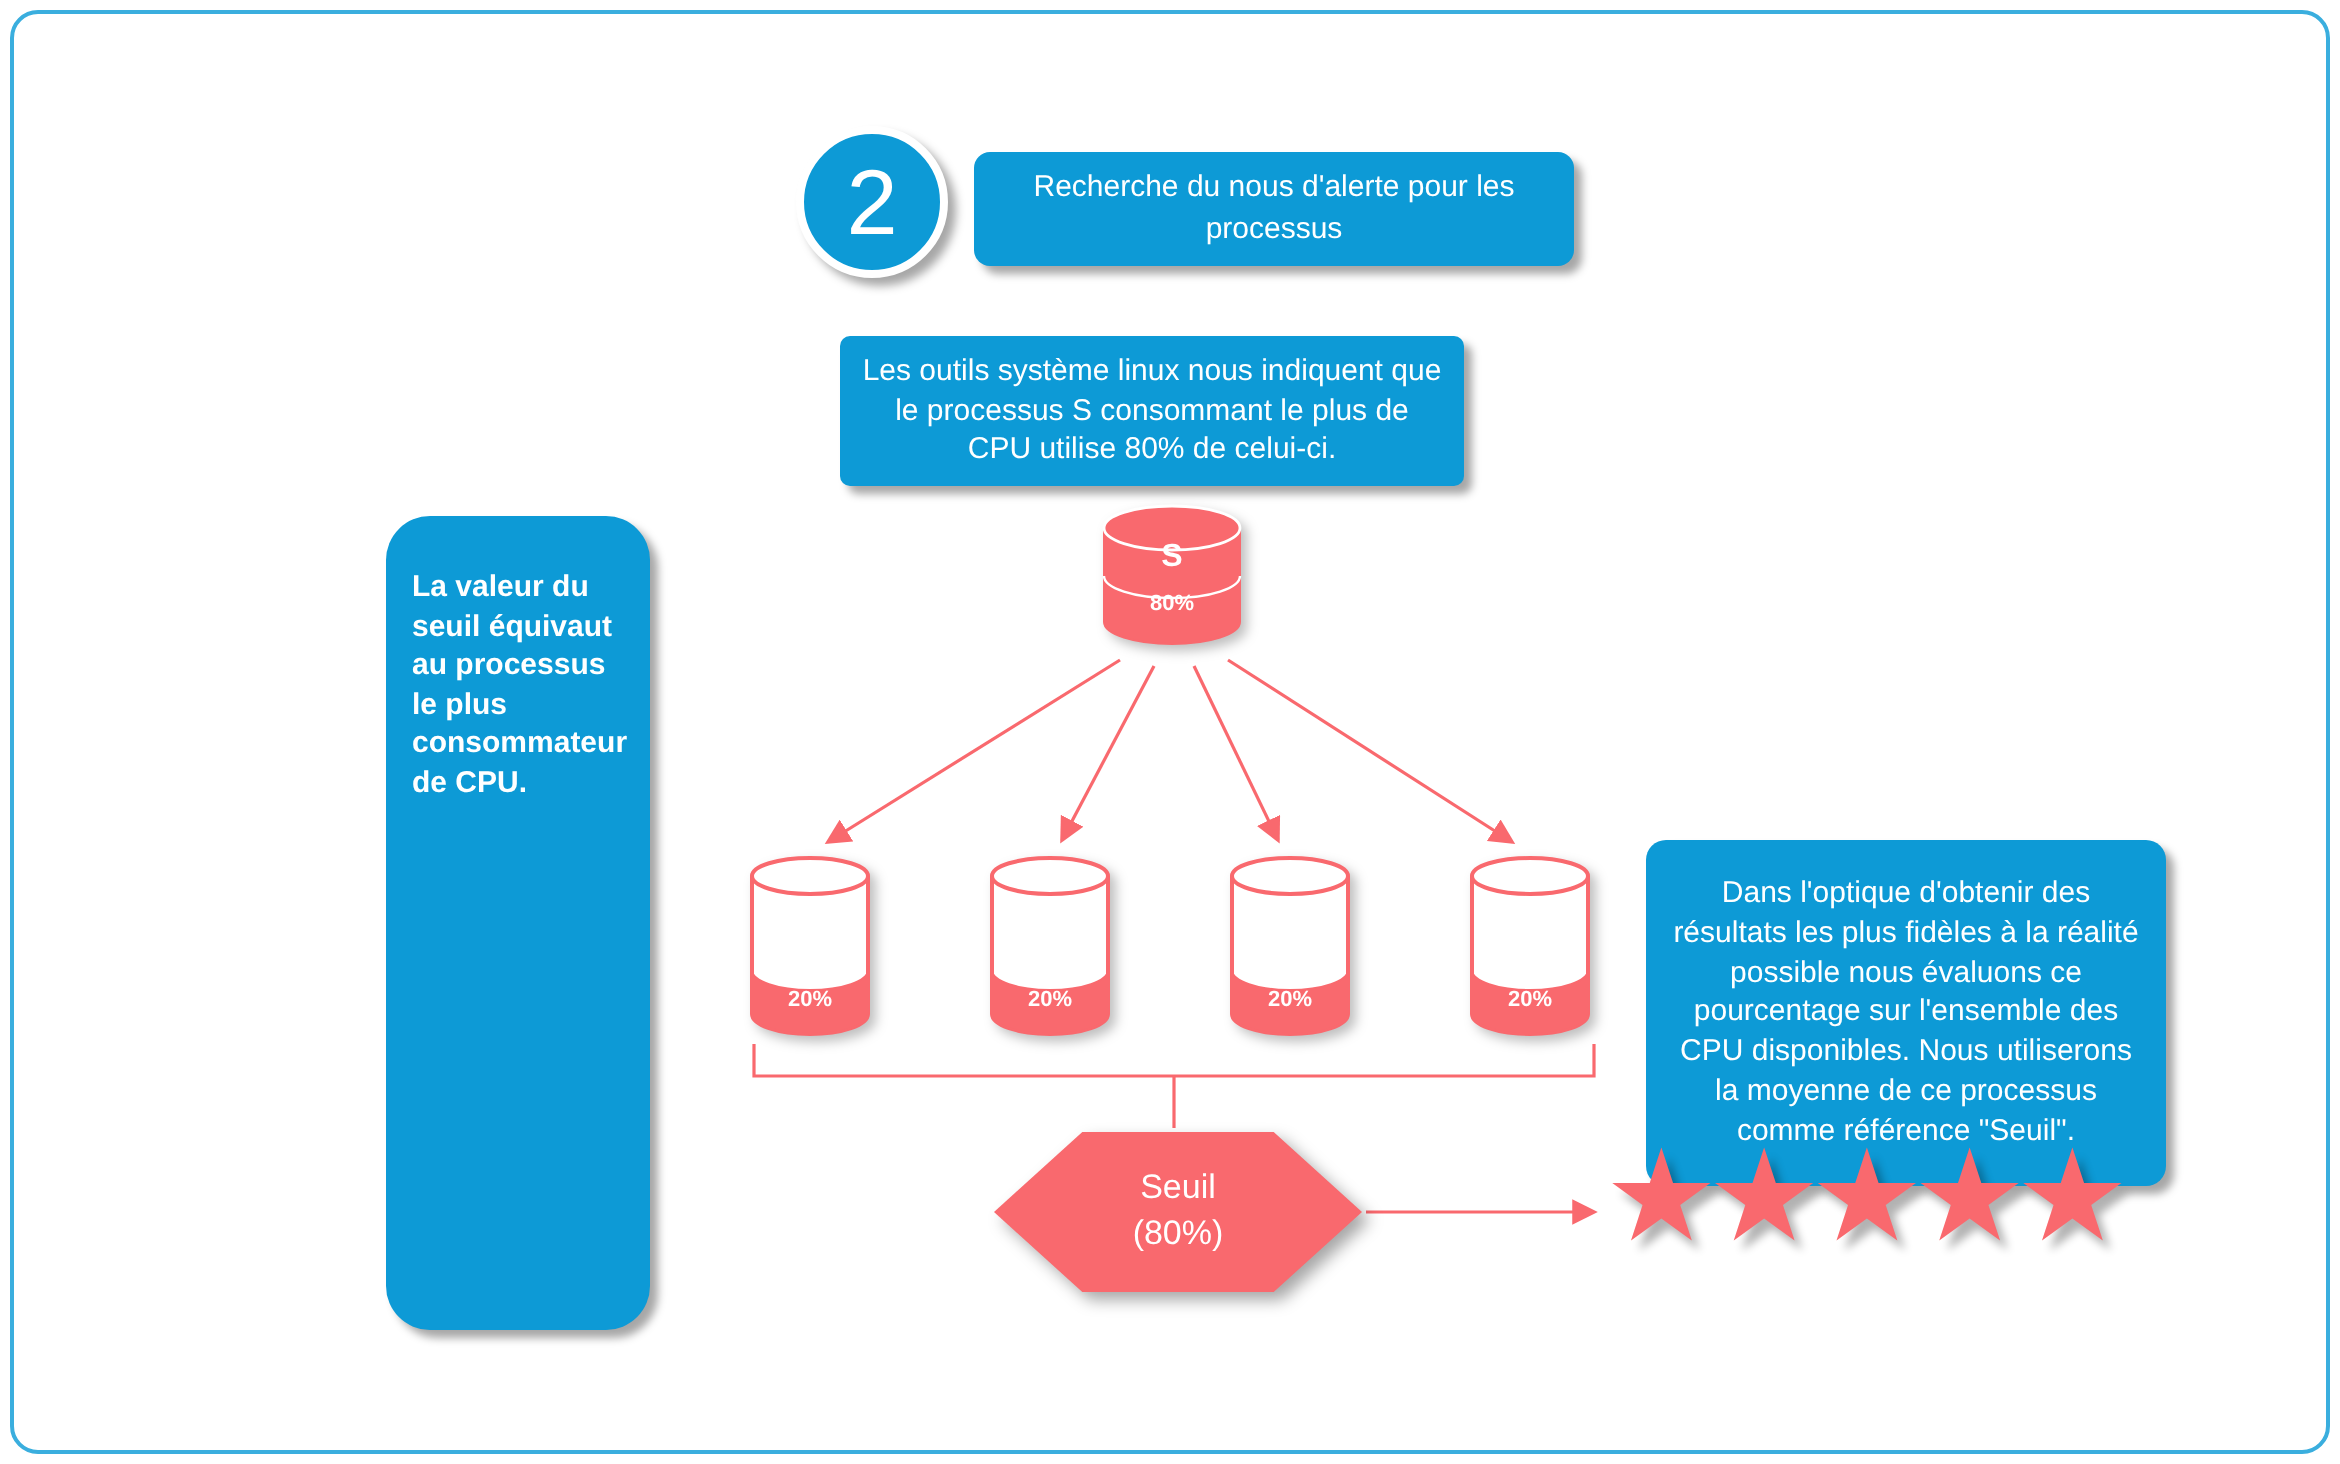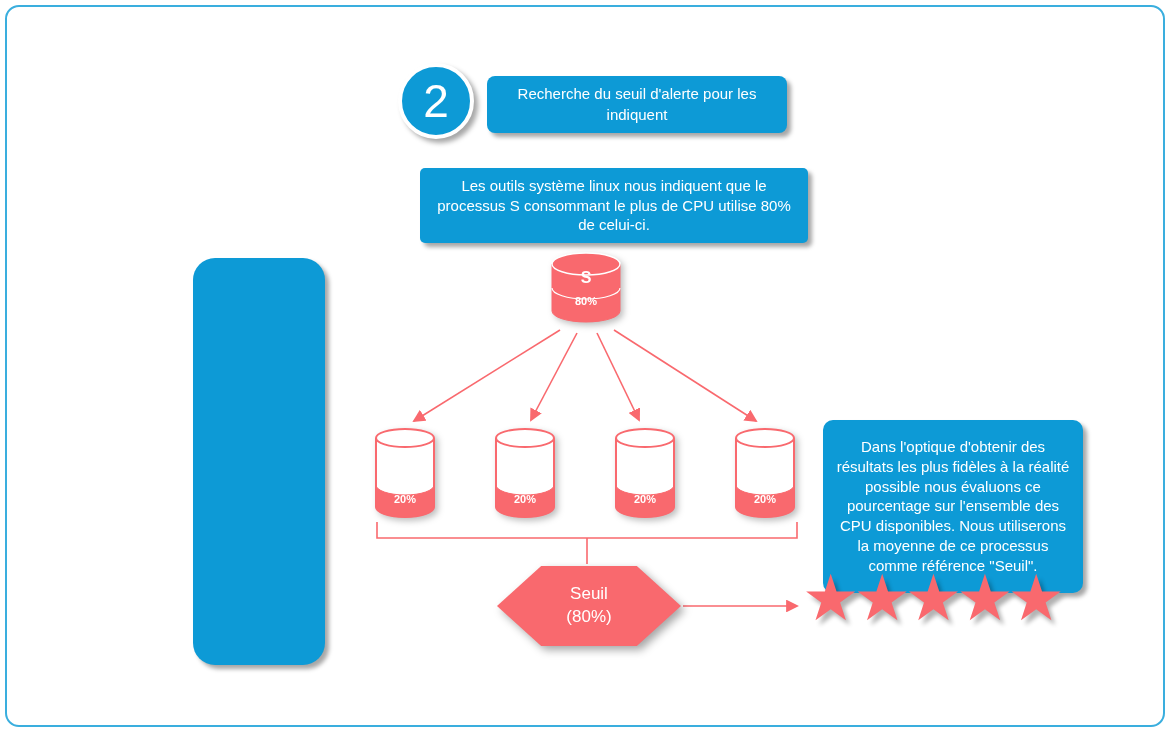--- a/index.html
+++ b/index.html
@@ -32,21 +32,21 @@
   }
   .title-box {
     left:487px; top:76px; width:300px; min-height:57px;
     border-radius:8px;
     display:flex; align-items:center; justify-content:center;
     text-align:center;
     font-size:15px; line-height:1.35;
     padding:8px 18px;
   }
   .top-note {
-    left:420px; top:168px; width:388px;
+    left:420px; top:168px; width:312px;
     border-radius:5px;
     text-align:center;
     font-size:15px; line-height:1.3;
     padding:8px 10px;
   }
   .left-note {
     left:193px; top:258px; width:132px; height:407px;
     border-radius:22px;
     font-size:15px; line-height:1.3;
     padding:26px 13px;
@@ -114,28 +114,29 @@
     <path d="M587,538 V564"></path>
     <line x1="683" y1="606" x2="797" y2="606" marker-end="url(#arrow)"></line>
   </g>
 </svg>
 
 <div class="bluebox step-circle">
   <span>2</span>
 </div>
 
 <div class="bluebox title-box">
-  <span>Recherche du seuil d'alerte pour les indiquent</span>
+  <span>Recherche du nous d'alerte pour les processus</span>
 </div>
 
 <div class="bluebox top-note">
   <span>Les outils système linux nous indiquent que le processus S consommant le plus de CPU utilise 80% de celui-ci.</span>
 </div>
 
 <div class="bluebox left-note">
+  <div class="bold">La valeur du seuil équivaut au processus le plus consommateur de CPU.</div>
 </div>
 
 <div class="bluebox right-note">
   <span>Dans l'optique d'obtenir des résultats les plus fidèles à la réalité possible nous évaluons ce pourcentage sur l'ensemble des CPU disponibles. Nous utiliserons la moyenne de ce processus comme référence "Seuil".</span>
 </div>
 
 <svg class="cyl cyl-main" width="74" height="74" viewBox="0 0 74 74">
   <path d="M3,14 V61 A34,11 0 0 0 71,61 V14" fill="#f9696e" stroke="#f9696e"></path>
   <ellipse cx="37" cy="14" rx="34" ry="11" fill="#f9696e" stroke="#ffffff" stroke-width="1.4"></ellipse>
   <path d="M3,38 A34,11 0 0 0 71,38" fill="none" stroke="#ffffff" stroke-width="1.2"></path>

